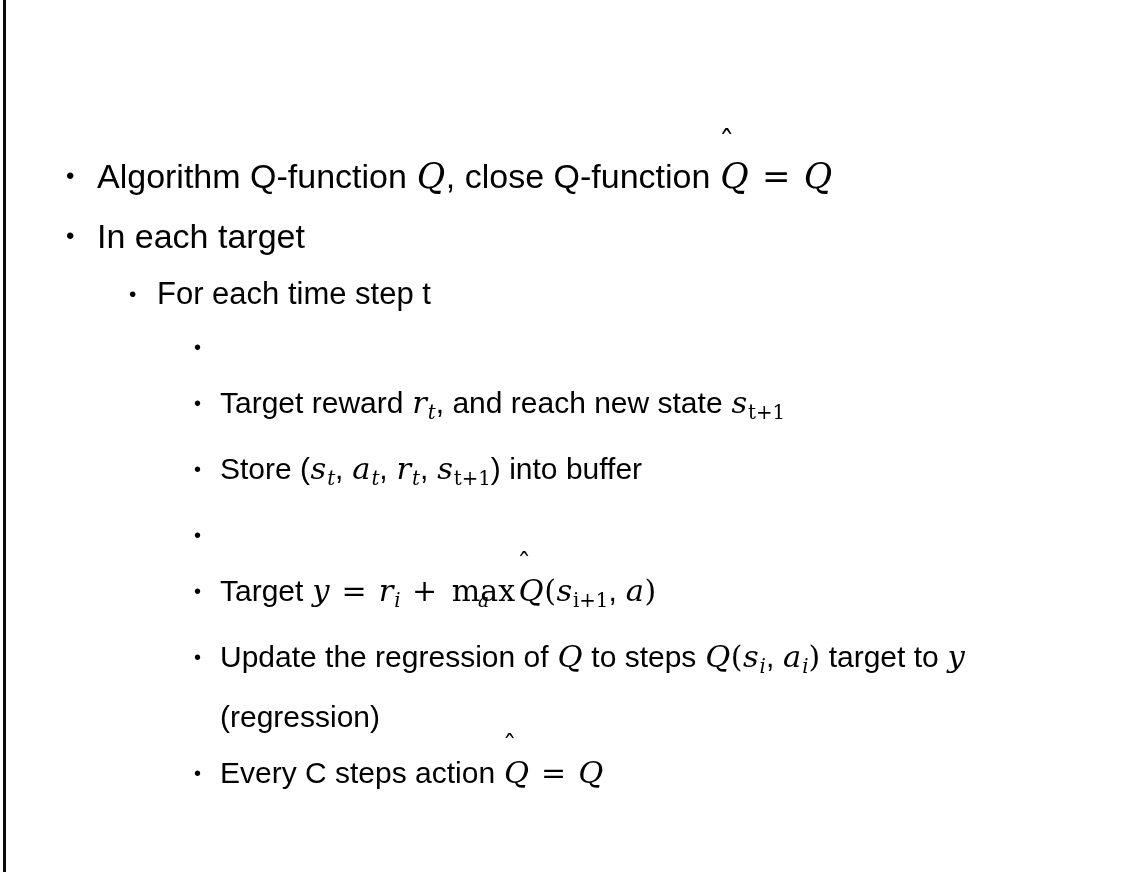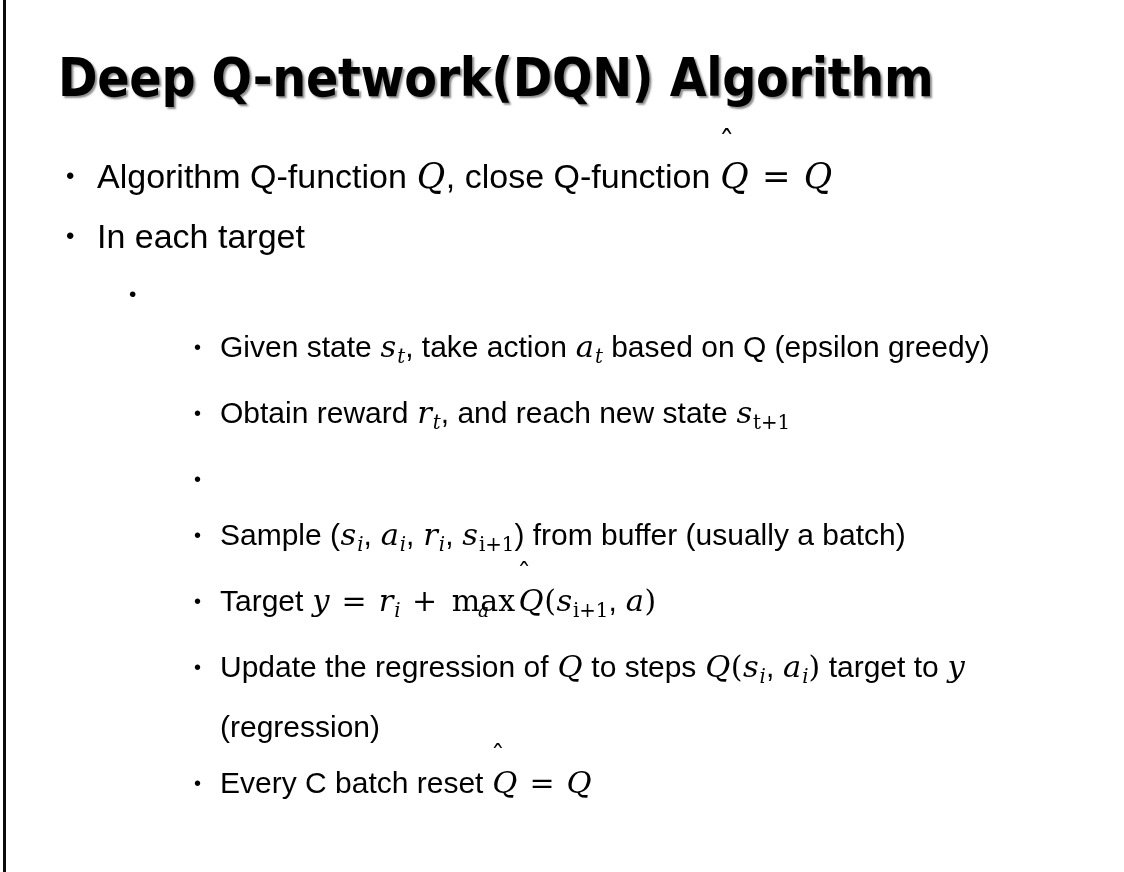--- a/index.html
+++ b/index.html
@@ -166,66 +166,65 @@
     line-height: 1;
   }
 </style>
 </head>
 <body>
 
 <div class="slide">
 
   <div class="slide-left-rule"></div>
 
-  <div class="slide-title">Deep Q-network(DQN) Algorithm</div>
 
   <div class="body-area">
 
     <div class="bullet lvl1">
       <span class="dot">•</span>
       <span class="btext"><span>Algorithm Q-function </span><span class="mi">Q</span><span>, close Q-function </span><span class="mhat"><span class="hatmark">̂</span><span class="mi">Q</span></span><span class="mop"> = </span><span class="mi">Q</span></span>
     </div>
 
     <div class="bullet lvl1">
       <span class="dot">•</span>
       <span class="btext">In each target</span>
     </div>
 
     <div class="bullet lvl2 gap-sm">
       <span class="dot">•</span>
+      <span class="btext">For each time step t</span>
     </div>
 
     <div class="bullet lvl3 gap-sm">
       <span class="dot">•</span>
-      <span class="btext"><span>Given state </span><span class="mi">s</span><span class="msub">t</span><span>, take action </span><span class="mi">a</span><span class="msub">t</span><span> based on Q (epsilon greedy)</span></span>
-    </div>
-
-    <div class="bullet lvl3 gap-md">
-      <span class="dot">•</span>
-      <span class="btext"><span>Obtain reward </span><span class="mi">r</span><span class="msub">t</span><span>, and reach new state </span><span class="mi">s</span><span class="msub msub-up">t+1</span></span>
-    </div>
-
-    <div class="bullet lvl3 gap-md">
-      <span class="dot">•</span>
-    </div>
-
-    <div class="bullet lvl3 gap-md">
-      <span class="dot">•</span>
-      <span class="btext"><span>Sample (</span><span class="mi">s</span><span class="msub">i</span><span>, </span><span class="mi">a</span><span class="msub">i</span><span>, </span><span class="mi">r</span><span class="msub">i</span><span>, </span><span class="mi">s</span><span class="msub msub-up">i+1</span><span>) from buffer (usually a batch)</span></span>
+    </div>
+
+    <div class="bullet lvl3 gap-md">
+      <span class="dot">•</span>
+      <span class="btext"><span>Target reward </span><span class="mi">r</span><span class="msub">t</span><span>, and reach new state </span><span class="mi">s</span><span class="msub msub-up">t+1</span></span>
+    </div>
+
+    <div class="bullet lvl3 gap-md">
+      <span class="dot">•</span>
+      <span class="btext"><span>Store (</span><span class="mi">s</span><span class="msub">t</span><span>, </span><span class="mi">a</span><span class="msub">t</span><span>, </span><span class="mi">r</span><span class="msub">t</span><span>, </span><span class="mi">s</span><span class="msub msub-up">t+1</span><span>) into buffer</span></span>
+    </div>
+
+    <div class="bullet lvl3 gap-md">
+      <span class="dot">•</span>
     </div>
 
     <div class="bullet lvl3 gap-md">
       <span class="dot">•</span>
       <span class="btext"><span>Target </span><span class="mi">y</span><span class="mop"> = </span><span class="mi">r</span><span class="msub">i</span><span class="mop"> + </span><span class="maxop"><span class="maxtop">max</span><span class="maxsub">a</span></span><span class="mhat"><span class="hatmark">̂</span><span class="mi">Q</span></span><span class="mi-up">(</span><span class="mi">s</span><span class="msub msub-up">i+1</span><span>, </span><span class="mi">a</span><span class="mi-up">)</span></span>
     </div>
 
     <div class="bullet lvl3 gap-md">
       <span class="dot">•</span>
       <span class="btext"><span>Update the regression of </span><span class="mi">Q</span><span> to steps </span><span class="mi">Q</span><span class="mi-up">(</span><span class="mi">s</span><span class="msub">i</span><span>, </span><span class="mi">a</span><span class="msub">i</span><span class="mi-up">)</span><span> target to </span><span class="mi">y</span><span> (regression)</span></span>
     </div>
 
     <div class="bullet lvl3 gap-md">
       <span class="dot">•</span>
-      <span class="btext"><span>Every C batch reset </span><span class="mhat"><span class="hatmark">̂</span><span class="mi">Q</span></span><span class="mop"> = </span><span class="mi">Q</span></span>
+      <span class="btext"><span>Every C steps action </span><span class="mhat"><span class="hatmark">̂</span><span class="mi">Q</span></span><span class="mop"> = </span><span class="mi">Q</span></span>
     </div>
 
   </div>
 </div>
 
 </body></html>

